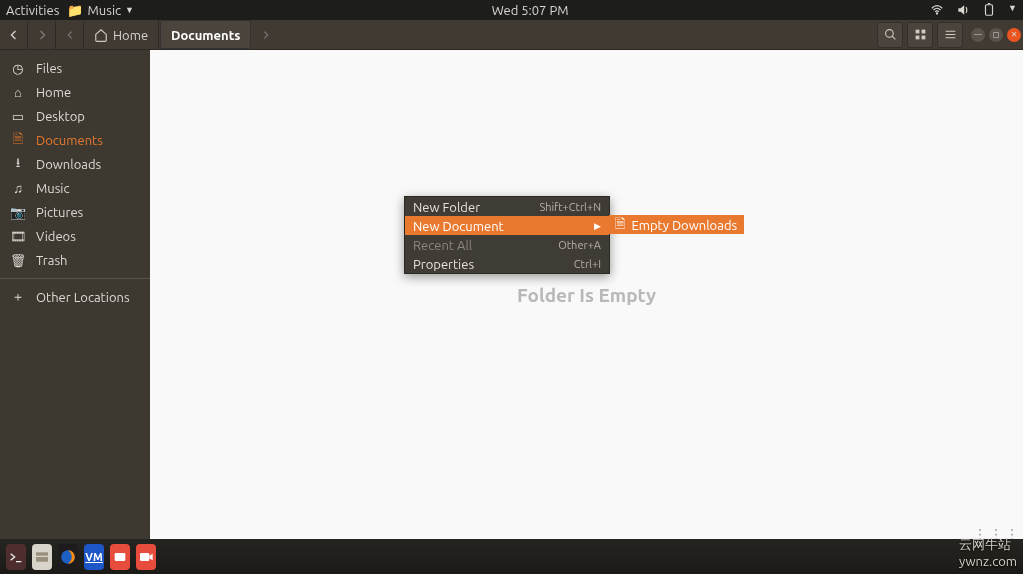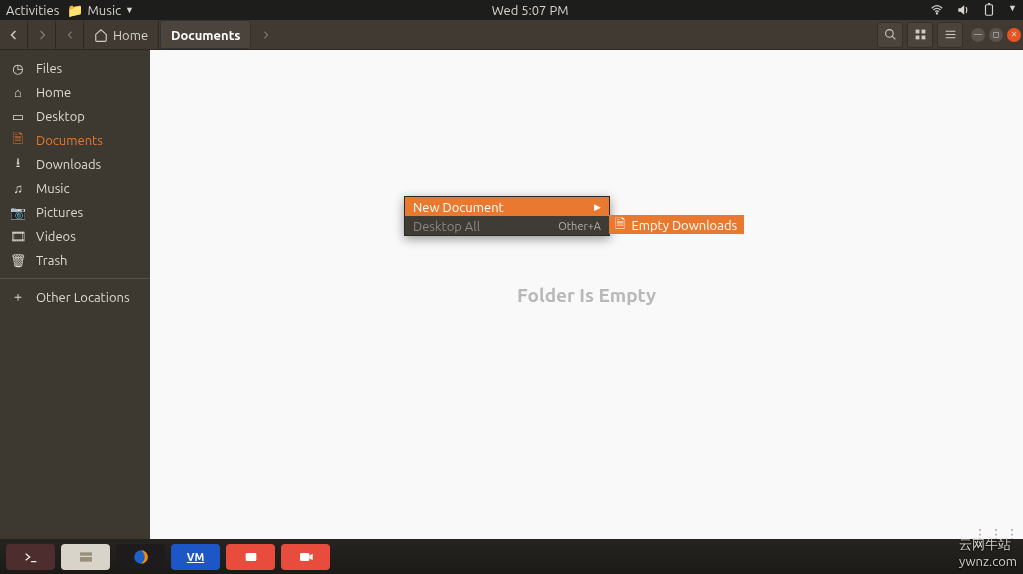--- a/index.html
+++ b/index.html
@@ -41,21 +41,21 @@
   .ctx { position:absolute; left:404px; top:196px; width:206px; background:#3f3b35; border:1px solid #2c2824; box-shadow:0 3px 10px rgba(0,0,0,.4); }
   .ctx-item { height:19px; display:flex; align-items:center; justify-content:space-between; padding:0 8px; color:#e5e1d9; font-size:12px; position:relative; }
   .ctx-item.hl { background:#e9792e; color:#fff; }
   .ctx-item.dis { color:#8b877f; }
   .ctx-shortcut { color:#b5b1a8; font-size:11px; }
   .submenu { position:absolute; left:609px; top:215px; width:135px; height:19px; background:#e9792e; color:#fff; display:flex; align-items:center; gap:6px; padding:0 6px; font-size:12px; }
   .sub-tri { margin-left:auto; font-size:9px; }
 
   
   .dock { position:absolute; bottom:0; left:0; right:0; height:35px; background:linear-gradient(#262421,#1b1a17); display:flex; align-items:center; padding-left:6px; gap:6px; }
-  .dock-ico { width:49px; height:26px; border-radius:4px; display:flex; align-items:center; justify-content:center;text-decoration:underline; }
+  .dock-ico { width:20px; height:26px; border-radius:4px; display:flex; align-items:center; justify-content:center;text-decoration:underline; }
   .d-term{background:#4d2d2d;} .d-files{background:#d8d4c9;} .d-ff{background:#1d1b1b;} .d-vm{background:#1d56c6;} .d-wps{background:#e84c3d;} .d-rec{background:#e84c3d;}
   .watermark { position:absolute; right:6px; bottom:6px; color:#d4d1c8; font-size:14px; text-shadow:0 1px 2px #000; }
 
   svg { display:block; }
 </style>
 </head>
 <body>
 
 <div class="top-panel">
   <div class="top-left">
@@ -197,27 +197,35 @@
       <span>Other Locations</span>
     </div>
   </div>
 
 <div class="content">
   <div class="empty-text">Folder Is Empty</div>
   <div class="corner-dots">⋮⋮⋮</div>
 </div>
 
 <div class="ctx" id="ctx">
+    <div class="ctx-item">
+      <span>New Folder</span>
+      <span class="ctx-shortcut">Shift+Ctrl+N</span>
+    </div>
     <div class="ctx-item hl">
       <span>New Document</span>
       <span class="sub-tri">▶</span>
     </div>
     <div class="ctx-item dis">
-      <span>Desktop All</span>
+      <span>Recent All</span>
       <span class="ctx-shortcut">Other+A</span>
+    </div>
+    <div class="ctx-item">
+      <span>Properties</span>
+      <span class="ctx-shortcut">Ctrl+I</span>
     </div>
   </div>
 <div class="submenu">
   <span>🗎</span>
   <span>Empty Downloads</span>
 </div>
 
 <div class="dock">
   <div class="dock-ico d-term">
     <svg width="16" height="16" viewBox="0 0 24 24" fill="none" stroke="#eee" stroke-width="2">

